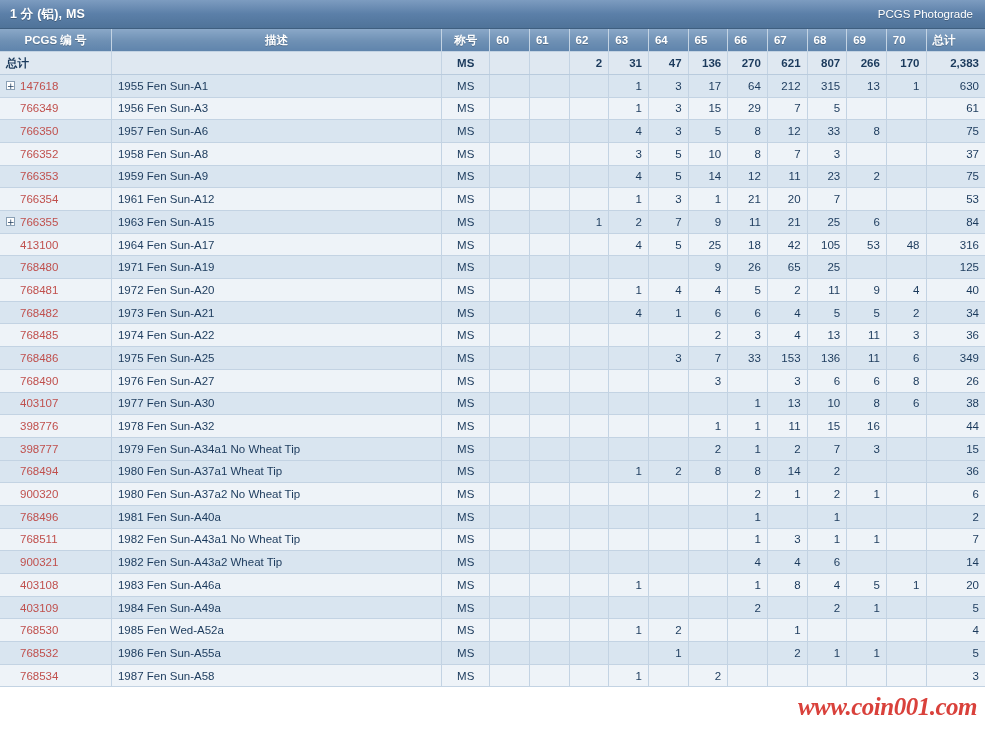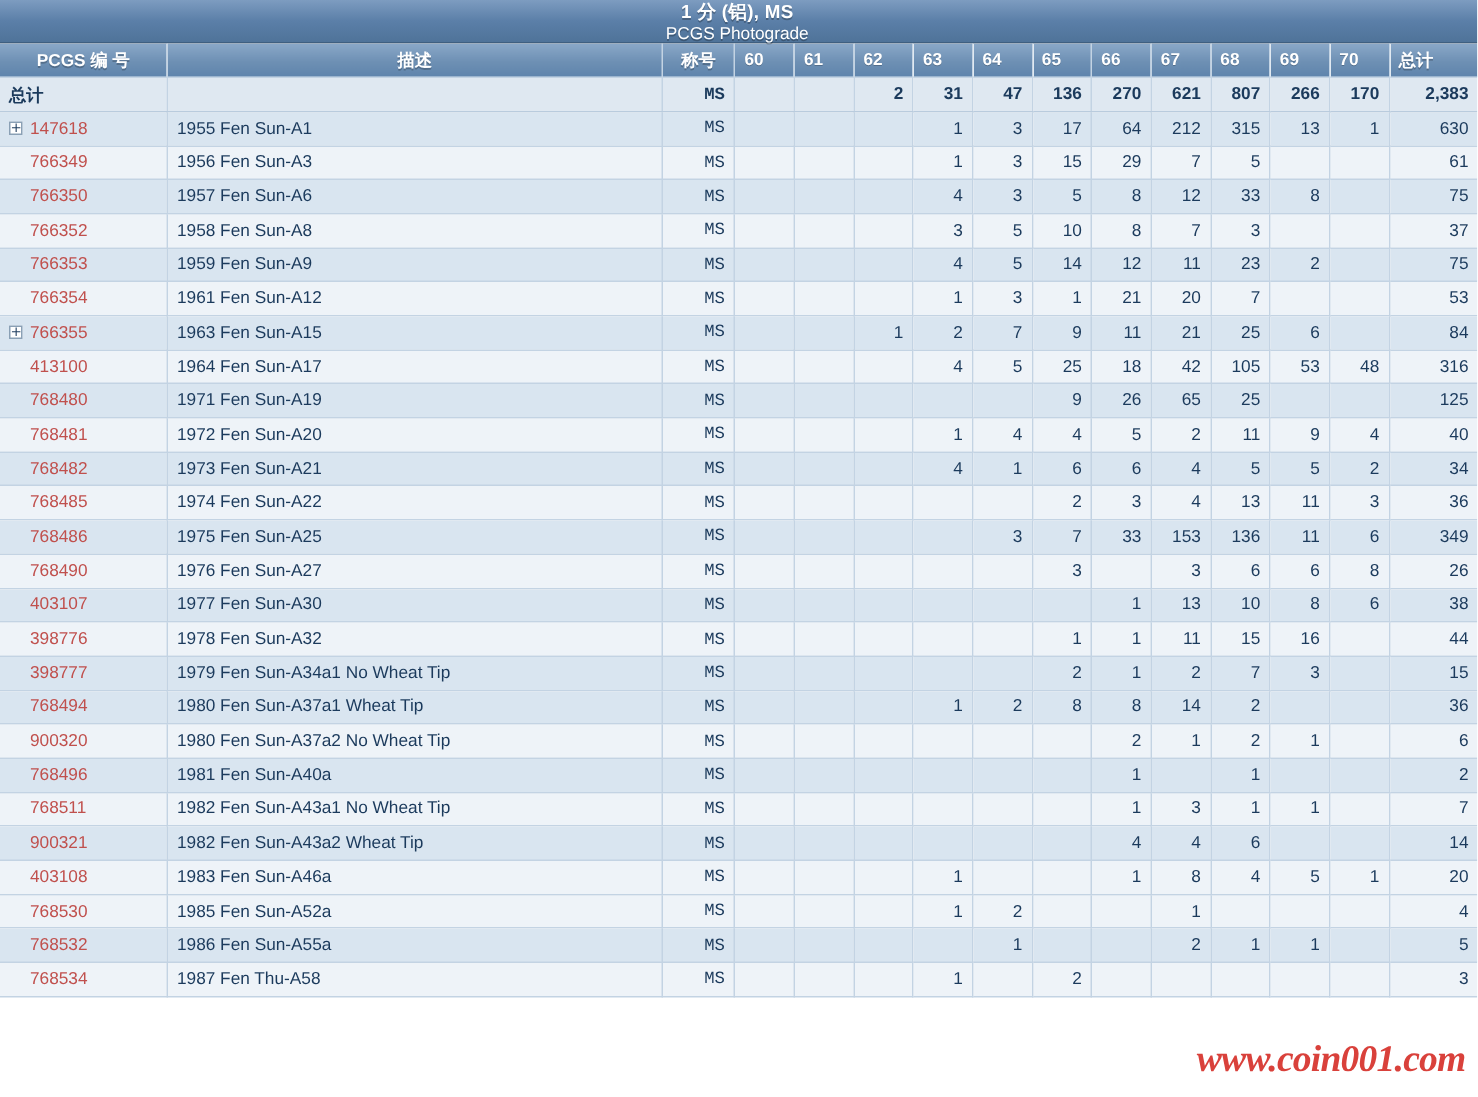--- a/index.html
+++ b/index.html
@@ -20,21 +20,20 @@
   
   .titlebar {
     height: 29px;
     background: linear-gradient(to bottom, #7d9cc0 0%, #5b7fa8 50%, #4f7399 100%);
     color: #ffffff;
     display: flex;
     align-items: center;
     justify-content: space-between;
     padding: 0 12px 0 10px;
     border-bottom: 1px solid #3f5f80;
-    flex-direction: column;
   }
   .titlebar .t-left {
     font-size: 12.5px;
     font-weight: bold;
     letter-spacing: 0.2px;
     text-shadow: 0 1px 0 rgba(0,0,0,0.25);
   }
   .titlebar .t-right {
     font-size: 11.5px;
     font-weight: normal;
@@ -96,21 +95,21 @@
     margin-right: 5px;
     vertical-align: 1px;
     font-family: "DejaVu Sans", sans-serif;
   }
   td.id .plus-spacer {
     display: inline-block;
     width: 9px;
     margin-right: 5px;
   }
   td.desc { color: #1b3a5c; }
-  td.grade { text-align: right; color: #1b3a5c; font-family: Liberation Mono, monospace; }
+  td.grade { text-align: center; color: #1b3a5c; }
   td.num { text-align: right; color: #1b3a5c; }
   td.tot { text-align: right; color: #1b3a5c; }
 
   
   col.c-id    { width: 104px; }
   col.c-desc  { width: 308px; }
   col.c-grade { width: 45px; }
   col.c-n     { width: 37px; }
   col.c-tot   { width: 55px; }
 
@@ -579,23 +578,40 @@
           <td class="num">1</td>
           <td class="num"></td>
           <td class="num"></td>
           <td class="num">1</td>
           <td class="num">8</td>
           <td class="num">4</td>
           <td class="num">5</td>
           <td class="num">1</td>
           <td class="tot">20</td>
         </tr>
+        <tr class="odd">
+          <td class="id"><span class="plus-spacer"></span><span>403109</span></td>
+          <td class="desc">1984 Fen Sun-A49a</td>
+          <td class="grade">MS</td>
+          <td class="num"></td>
+          <td class="num"></td>
+          <td class="num"></td>
+          <td class="num"></td>
+          <td class="num"></td>
+          <td class="num"></td>
+          <td class="num">2</td>
+          <td class="num"></td>
+          <td class="num">2</td>
+          <td class="num">1</td>
+          <td class="num"></td>
+          <td class="tot">5</td>
+        </tr>
         <tr class="even">
           <td class="id"><span class="plus-spacer"></span><span>768530</span></td>
-          <td class="desc">1985 Fen Sun-A52a</td>
+          <td class="desc">1985 Fen Wed-A52a</td>
           <td class="grade">MS</td>
           <td class="num"></td>
           <td class="num"></td>
           <td class="num"></td>
           <td class="num">1</td>
           <td class="num">2</td>
           <td class="num"></td>
           <td class="num"></td>
           <td class="num">1</td>
           <td class="num"></td>
@@ -615,21 +631,21 @@
           <td class="num"></td>
           <td class="num"></td>
           <td class="num">2</td>
           <td class="num">1</td>
           <td class="num">1</td>
           <td class="num"></td>
           <td class="tot">5</td>
         </tr>
         <tr class="even">
           <td class="id"><span class="plus-spacer"></span><span>768534</span></td>
-          <td class="desc">1987 Fen Thu-A58</td>
+          <td class="desc">1987 Fen Sun-A58</td>
           <td class="grade">MS</td>
           <td class="num"></td>
           <td class="num"></td>
           <td class="num"></td>
           <td class="num">1</td>
           <td class="num"></td>
           <td class="num">2</td>
           <td class="num"></td>
           <td class="num"></td>
           <td class="num"></td>

